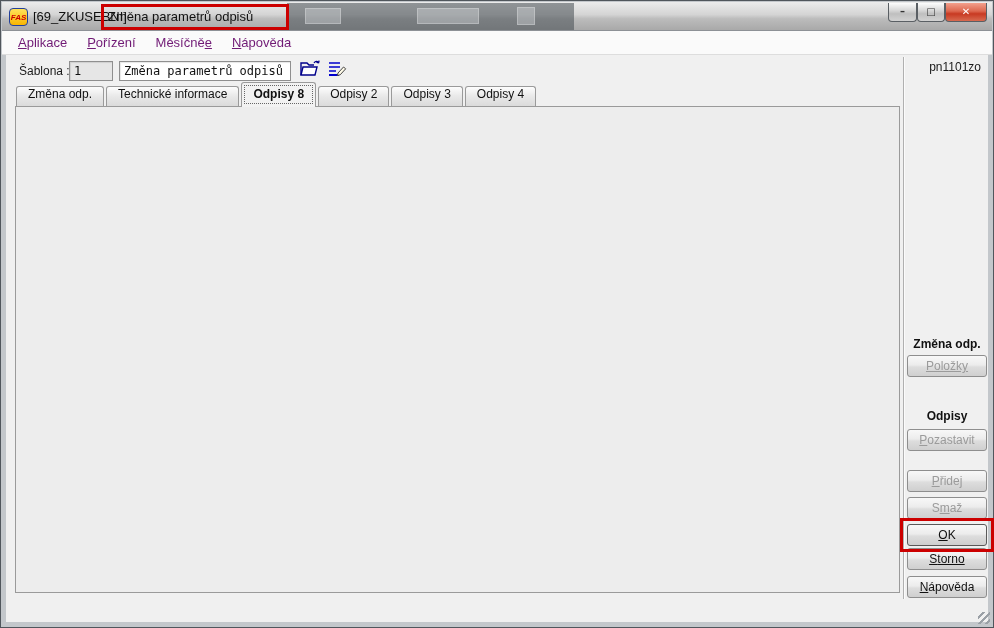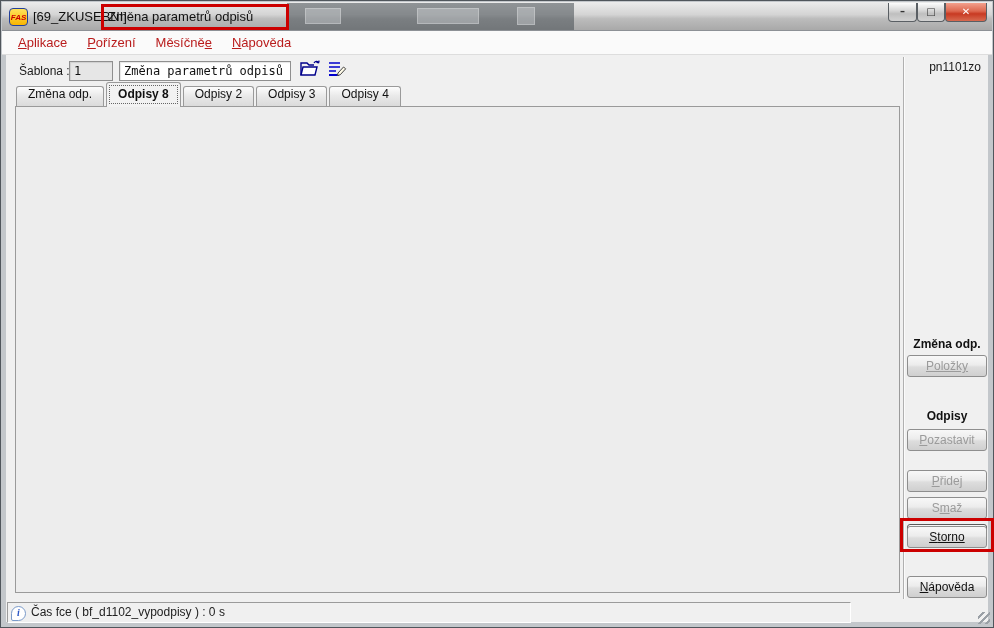--- a/index.html
+++ b/index.html
@@ -20,21 +20,21 @@
   .title-prefix{left:31px;top:7px;font:13px "Liberation Sans",sans-serif;color:#111;}
   .title-redbox{left:99px;top:2px;width:188px;height:26px;border:3px solid #cc0000;
      font:13px "Liberation Sans",sans-serif;color:#111;line-height:20px;padding-left:4px;background:transparent;}
   .winbtn{top:1px;height:19px;border:1px solid #5a5f64;border-top:none;
      background:linear-gradient(#fdfdfd,#d8d8d8 40%,#bfbfbf 60%,#d2d2d2);
      border-radius:0 0 4px 4px;text-align:center;color:#333;font:bold 10px "DejaVu Sans",sans-serif;line-height:17px;}
   .winbtn.close{background:linear-gradient(#f2a08d,#dd6850 45%,#c83a22 60%,#d86a50);color:#fff;}
   
   .menubar{left:1px;top:30px;right:1px;height:24px;background:#fafafa;border-bottom:1px solid #dddddd;
      display:flex;align-items:center;padding-left:6px;}
-  .menuitem{font:13px "Liberation Sans",sans-serif;color:#b91c1c;padding:2px 10px;}
+  .menuitem{font:13px "Liberation Sans",sans-serif;color:#701a75;padding:2px 10px;}
   .mn{text-decoration:underline;}
   
   .lbl{position:absolute;font:12px "Liberation Sans",sans-serif;color:#1a1a1a;white-space:nowrap;box-sizing:border-box;}
   .field{position:absolute;height:20px;border:1px solid #8f8f8f;background:#fff;
      font:12px "DejaVu Sans Mono",monospace;line-height:18px;padding:0 4px;box-sizing:border-box;
      box-shadow:inset 1px 1px 1px rgba(0,0,0,.10);color:#111;white-space:nowrap;overflow:hidden;}
   .field.ro{background:#e6e6e6;}
   .field.num{text-align:right;}
   .field.ctr{text-align:center;}
   .ddbtn{position:absolute;top:1px;right:1px;width:17px;height:16px;
@@ -133,20 +133,21 @@
     <path d="M2 3 h11 M2 7 h11 M2 11 h7" stroke="#0000cc" stroke-width="1.6"></path>
     <path d="M2 15 h10" stroke="#0000cc" stroke-width="2"></path>
     <path d="M11 13 l5.5-6 2.2 1.8 -5.5 6 -2.8 .7 z" fill="#fffbe8" stroke="#444" stroke-width="1"></path>
   </svg>
 
   <div class="lbl" style="left:906px;top:59px;width:74px;text-align:right;">pn1101zo</div>
   <div class="abs vdivider"></div>
 
   <div class="abs tabstrip">
     <span class="tab">Změna odp.</span>
+    <span class="tab">Technické informace</span>
     <span class="tab active">Odpisy 8</span>
     <span class="tab">Odpisy 2</span>
     <span class="tab">Odpisy 3</span>
     <span class="tab">Odpisy 4</span>
   </div>
 
   <div class="abs panel"></div>
 
   <div class="heading" style="left:28px;top:117px;">Odpis 1 :</div>
   <span class="cbx checked" style="left:112px;top:116px;"><span class="glyph">✓</span></span>
@@ -511,22 +512,19 @@
   </div>
 
   <div class="sectlbl" style="left:904px;top:336px;width:84px;">Změna odp.</div>
   <div class="btn disabled" style="left:906px;top:354px;text-decoration:underline;"><span>Položky</span><span class="mn"></span><span></span></div>
   <div class="sectlbl" style="left:904px;top:408px;width:84px;">Odpisy</div>
   <div class="btn disabled" style="left:906px;top:428px;"><span></span><span class="mn">P</span><span>ozastavit</span></div>
   <div class="btn disabled" style="left:906px;top:469px;"><span></span><span class="mn">P</span><span>řidej</span></div>
   <div class="btn disabled" style="left:906px;top:496px;"><span>S</span><span class="mn">m</span><span>až</span></div>
   <div class="abs redbox" style="left:899px;top:517px;width:94px;height:34px;"></div>
   <div class="btn" style="left:906px;top:523px;border-color:#5a5a5a;"><span></span><span class="mn">O</span><span>K</span></div>
-  <div class="btn" style="left:906px;top:525px;text-decoration:underline;"><span></span><span class="mn">S</span><span>torno</span></div>
+  <div class="btn" style="left:906px;top:547px;text-decoration:underline;"><span></span><span class="mn">S</span><span>torno</span></div>
   <div class="btn" style="left:906px;top:575px;"><span></span><span class="mn">N</span><span>ápověda</span></div>
 
-  <div class="abs statuscell" style="left:6px;top:601px;width:844px;height:21px;">
-    <span class="infoicon">i</span><span>Čas fce ( bf_d1102_vypodpisy ) : 0 s</span>
-  </div>
   <div class="abs grip"></div>
 
 </div>
 </div>
 
 </body></html>

